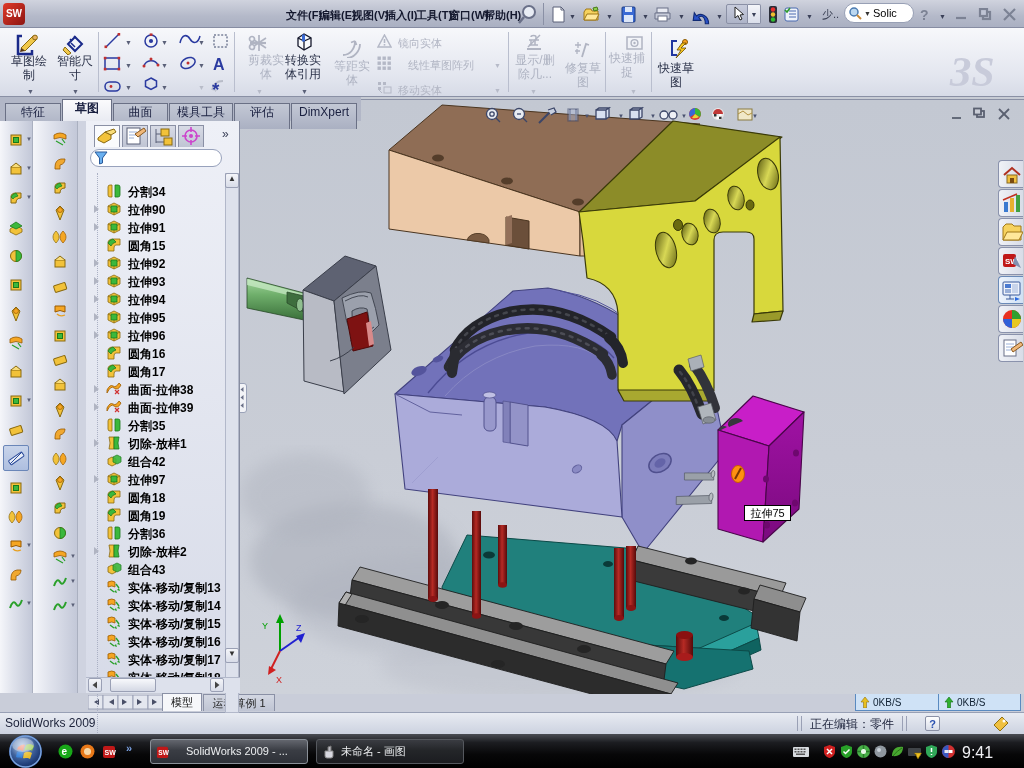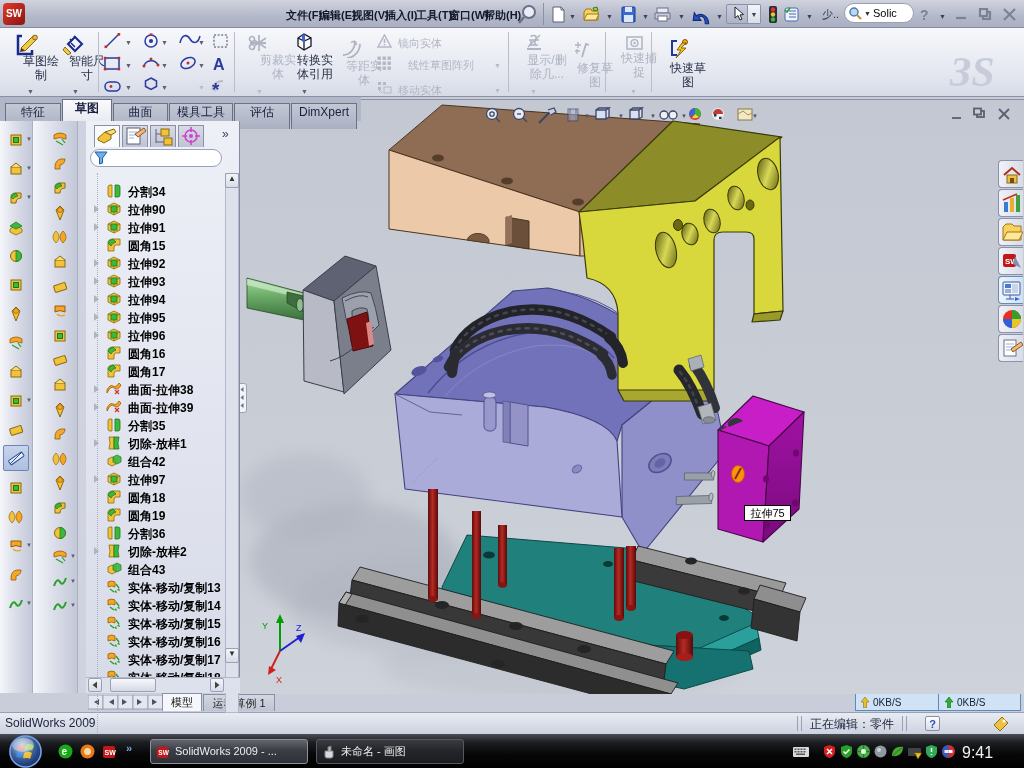--- a/index.html
+++ b/index.html
@@ -9,21 +9,21 @@
 #titlebar{left:0;top:0;width:1024px;height:28px;background:linear-gradient(#d0d3de,#b4b9c9 60%,#aab0c2);border-bottom:1px solid #868ca2;}
 #titlebar .menu{font-size:11px;color:#14182e;top:8px;font-weight:bold;}
 .swlogo{left:3px;top:3px;width:22px;height:22px;background:linear-gradient(135deg,#e03a2a,#8c1410);border-radius:4px;color:#fff;font-weight:bold;font-size:10px;text-align:center;line-height:22px;}
 #swname{left:31px;top:2px;font-size:20px;font-weight:bold;color:#15182b;letter-spacing:4.5px;}
 #swname span{color:#6d7280;}
 .tico{top:6px;width:17px;height:17px;}
 .caret{top:13px;font-size:7px;color:#3a4058;}
 .winbtn{top:7px;font-size:13px;font-weight:bold;color:#7c8294;}
 
 #cmdbar{left:0;top:28px;width:1024px;height:69px;background:linear-gradient(#f7f8fb,#e3e6ef 70%,#d7dbe7);border-bottom:1px solid #8a90a5;}
-.cmdbtn{text-align:center;font-size:12px;line-height:14px;color:#2a3148;margin-left:12px;}
+.cmdbtn{text-align:center;font-size:12px;line-height:14px;color:#2a3148;}
 .cmdbtn.gray{color:#aeb3c2;}
 .vsep{top:4px;width:1px;height:60px;background:#b9bece;}
 .dcaret{font-size:7px;color:#5a6078;}
 .dcaret.gray{color:#b6bac8;}
 
 #tabstrip{left:0;top:97px;width:361px;height:24px;background:#b2b7c7;z-index:5;}
 .tab{top:6px;height:26px;border:1px solid #6a7085;border-bottom:none;background:linear-gradient(#c3c8d5,#aab0c2);font-size:12px;color:#1a2040;text-align:center;line-height:17px;}
 .tab.act{top:2px;height:22px;background:linear-gradient(#fbfbfd,#e9ebf2);font-weight:bold;}
 
 #lefttools{z-index:5;left:0;top:121px;width:86px;height:572px;background:#cfd3e0;}
@@ -1107,21 +1107,21 @@
  <svg class="trayico abs" style="left:102px" viewBox="0 0 15 15">
         <rect x="1" y="2" width="12" height="12" rx="2" fill="#c01818"></rect>
         <text x="2.5" y="11" font-size="7" fill="#fff" font-weight="bold">SW</text>
       </svg>
  <div class="abs" style="left:126px;top:8px;color:#7aa0e0;font-size:11px;font-weight:bold">»</div>
  <div class="taskbtn abs" style="left:150px;width:158px;background:linear-gradient(#63666e,#3a3d44 45%,#2e3138);border:1px solid #8a9098">
   <svg class="abs" style="left:5px;top:5px" width="14" height="14" viewBox="0 0 15 15">
           <rect x="1" y="2" width="12" height="12" rx="2" fill="#c01818"></rect>
           <text x="2.5" y="11" font-size="7" fill="#fff" font-weight="bold">SW</text>
         </svg>
-  <span style="margin-left:24px">SolidWorks 2009 - ...</span>
+  <span style="margin-left:35px">SolidWorks 2009 - ...</span>
  </div>
  <div class="taskbtn abs" style="left:316px;width:148px;background:linear-gradient(#3a3c42,#242629 45%,#1b1c20);border:1px solid #55585e">
   <svg class="abs" style="left:5px;top:5px" width="14" height="14" viewBox="0 0 14 14">
           <path d="M3 6 h8 v5 a2 2 0 0 1 -2 2 h-4 a2 2 0 0 1 -2 -2 z" fill="#d8d8e0" stroke="#888"></path>
           <path d="M6 6 V2 l3 -1 v5" fill="#b8b8c0" stroke="#777"></path>
         </svg>
   <span style="margin-left:24px">未命名 - 画图</span>
  </div>
  <svg class="abs" style="left:793px;top:13px" width="16" height="10" viewBox="0 0 16 10">
         <rect x="0" y="0" width="16" height="10" rx="1" fill="#d8dce0"></rect>

